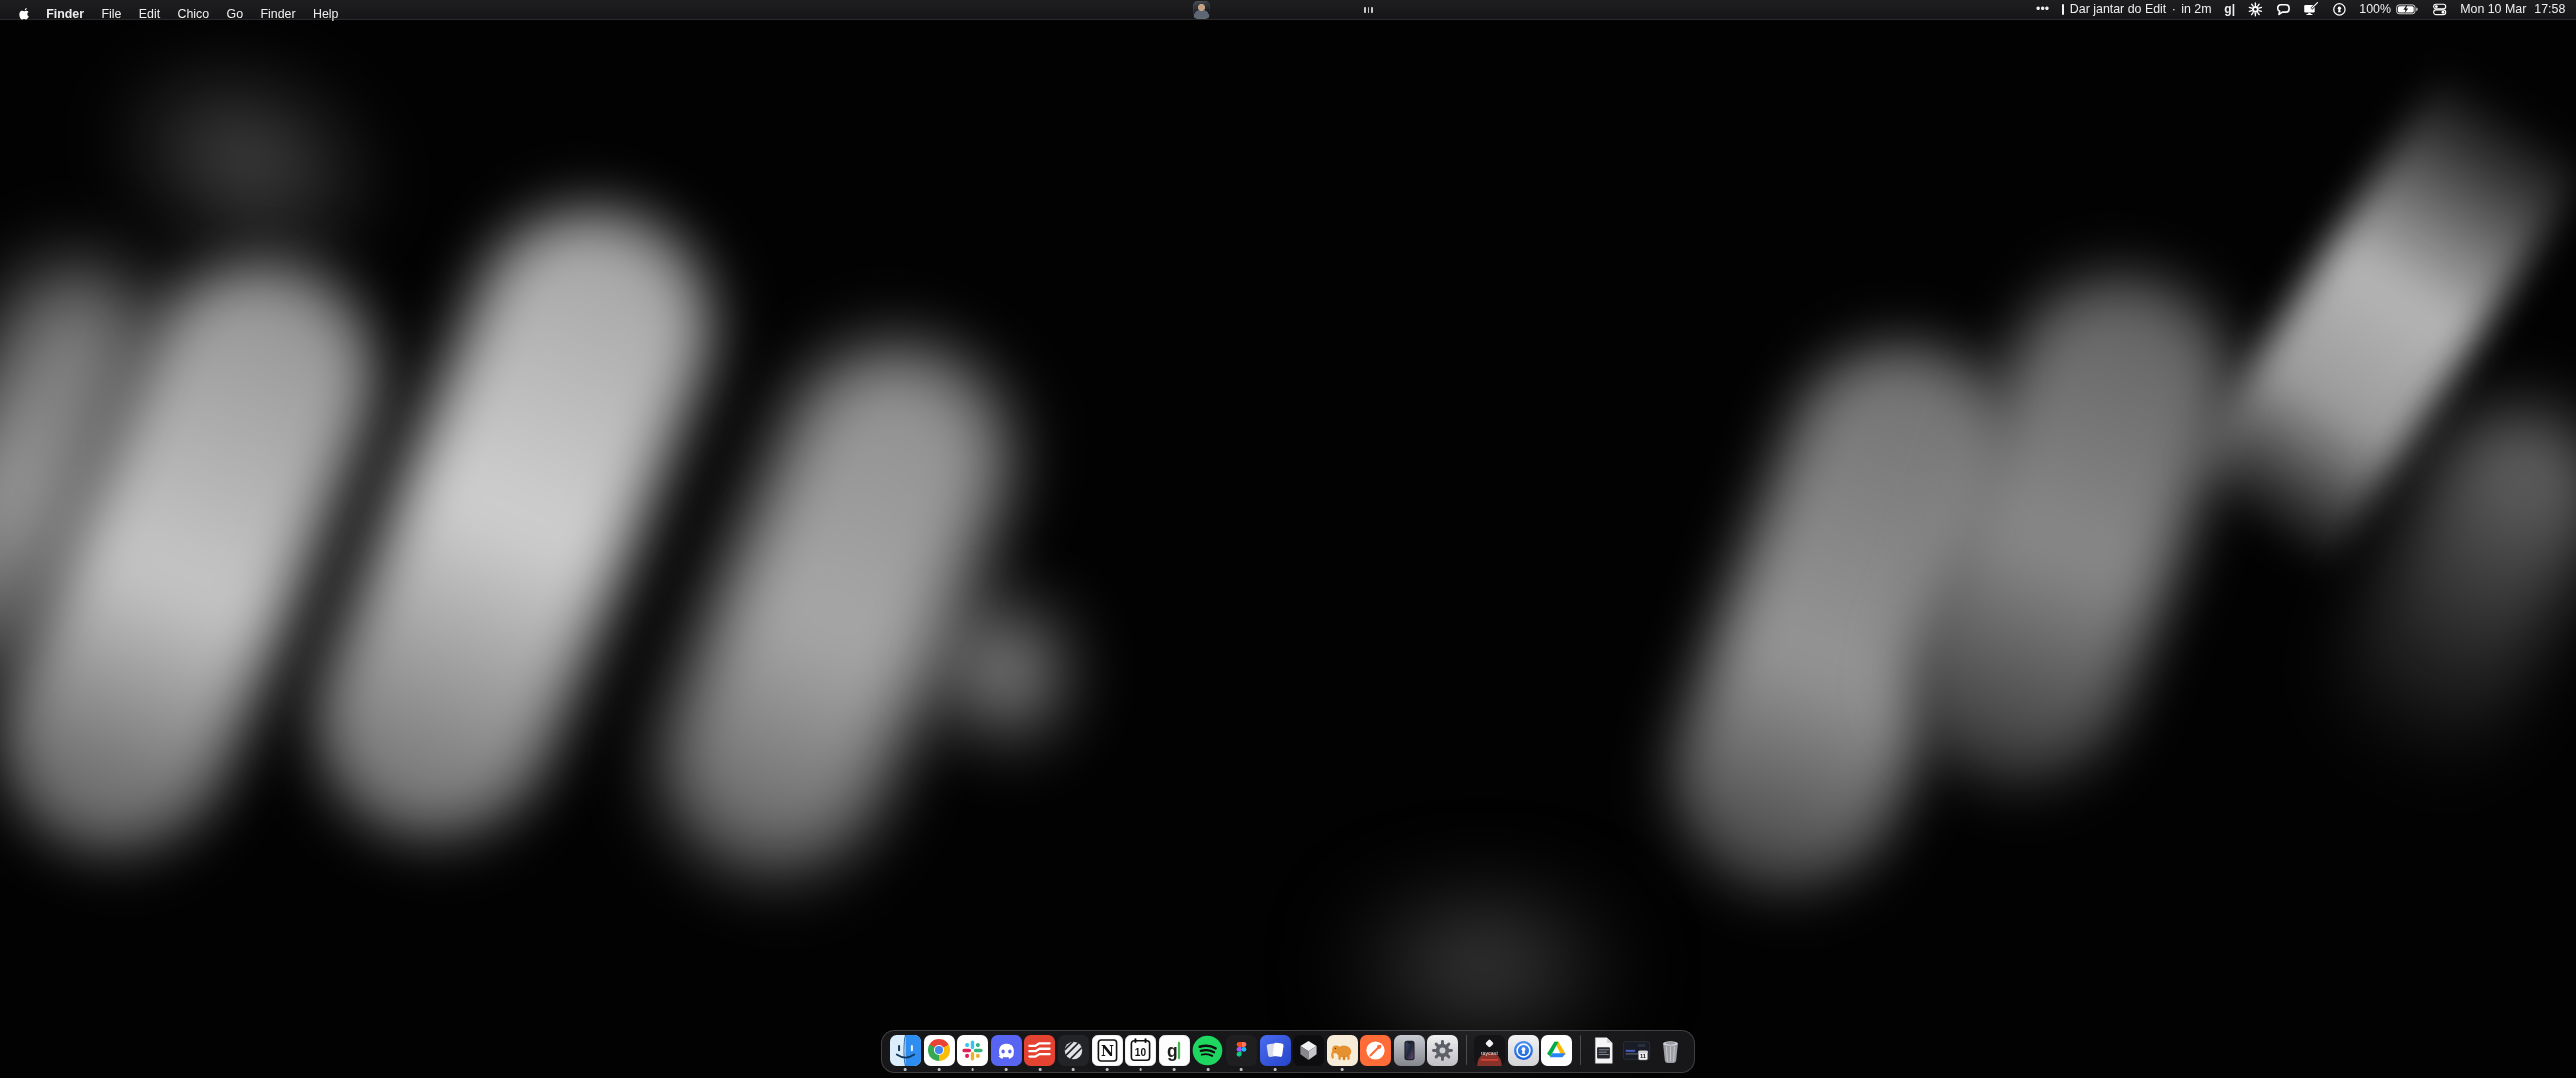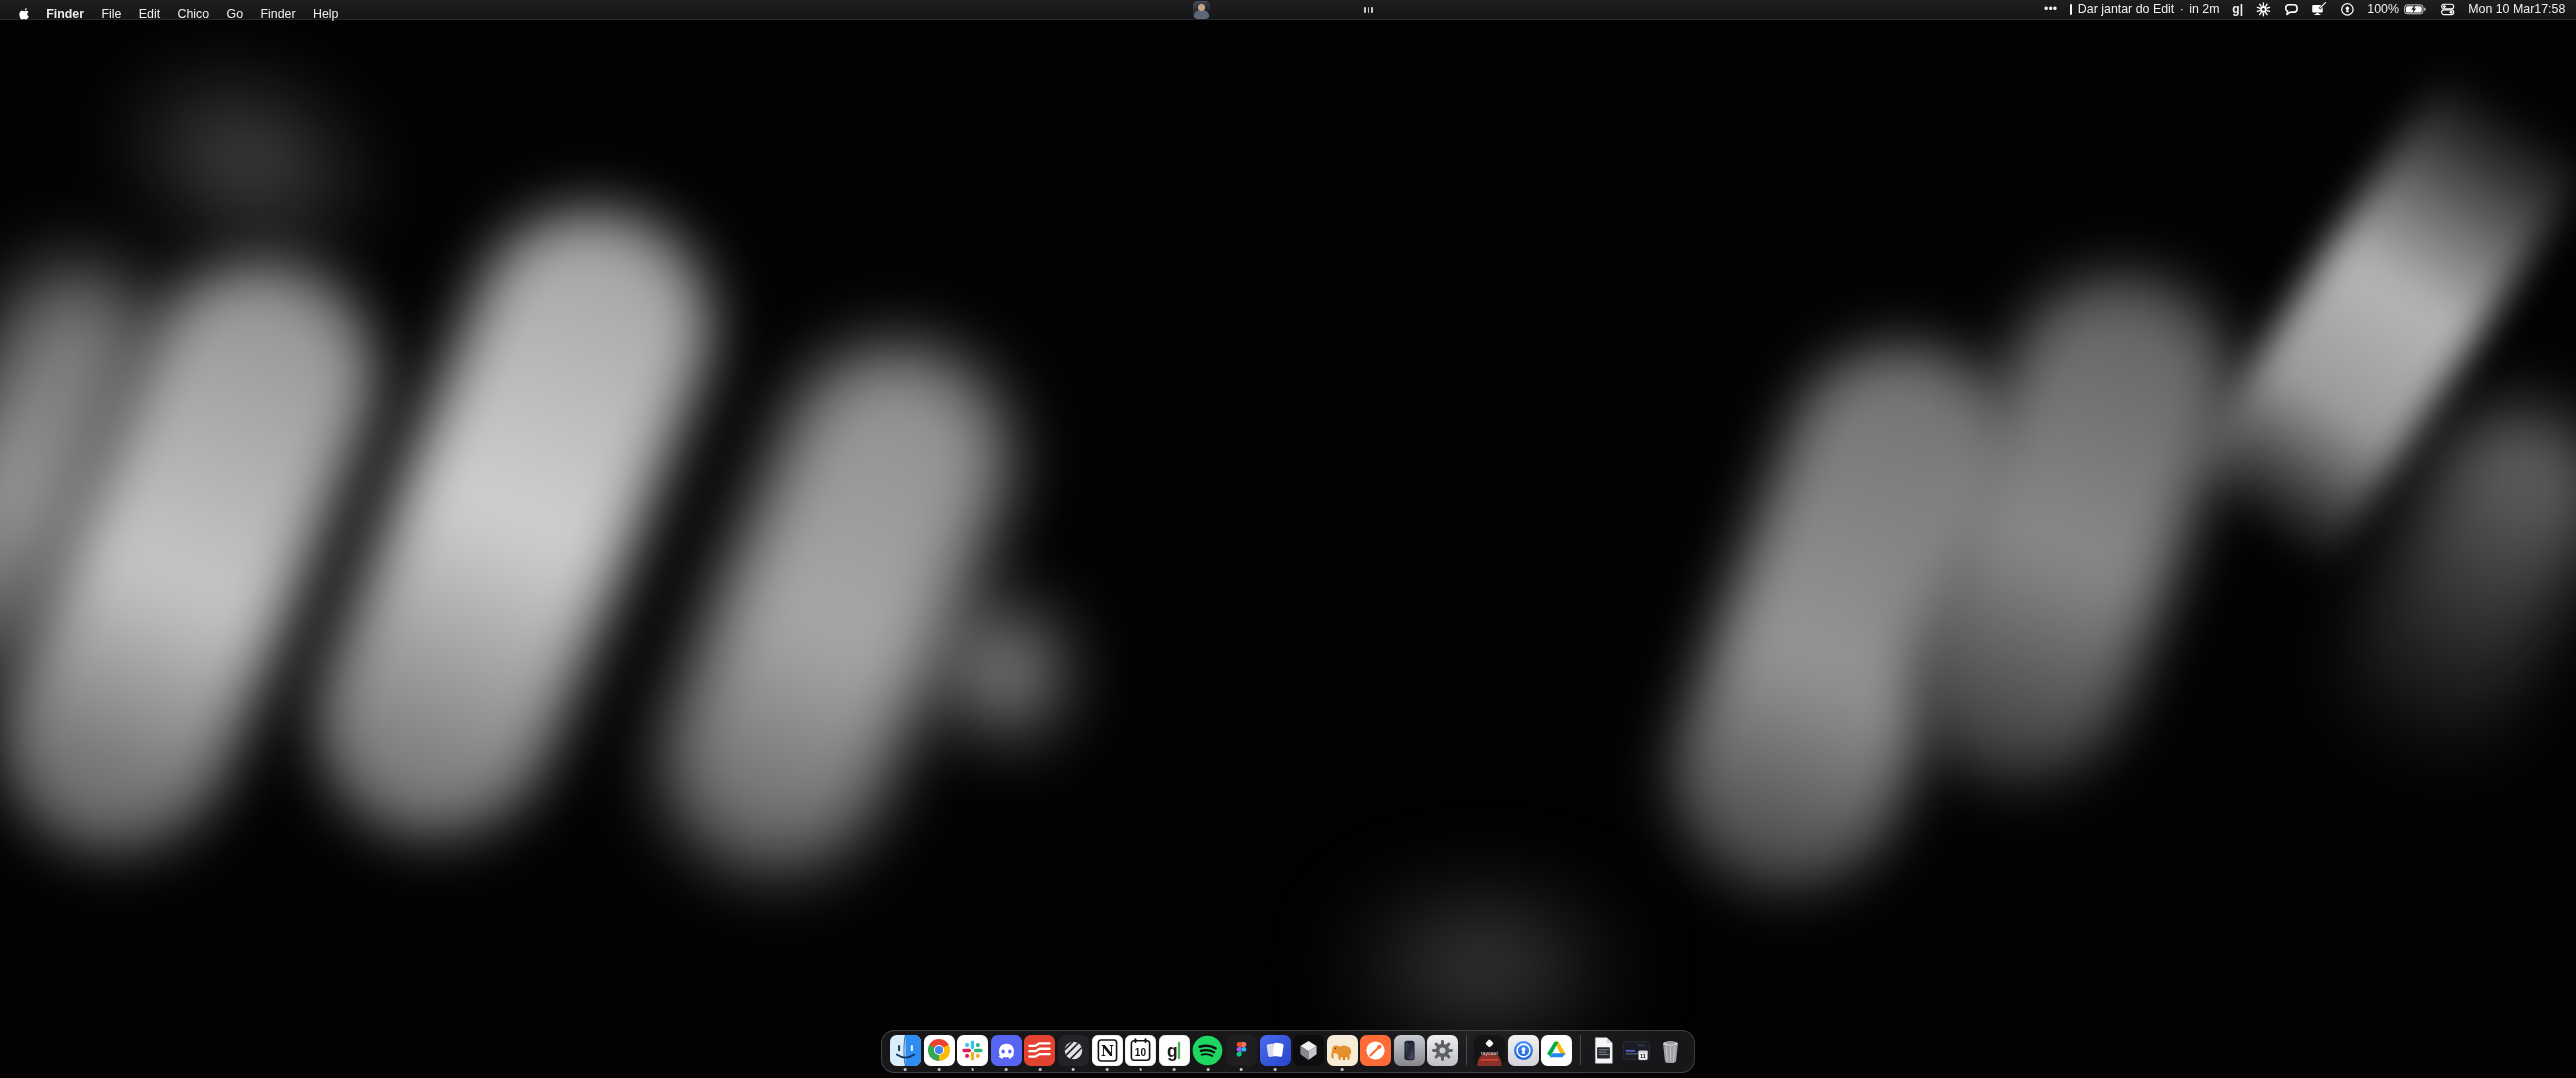--- a/index.html
+++ b/index.html
@@ -49,21 +49,21 @@
             box-shadow:0 0 0 0.3px rgba(255,255,255,0.18) inset; }
   .tribars { display:flex; gap:2px; opacity:0.85; }
   .tribars i { width:1.7px; height:6.7px; background:#e8e8e8; border-radius:0.7px; display:block; }
   .mb-right { margin-left:auto; display:flex; align-items:center; gap:12.7px; }
   .st { display:flex; align-items:center; gap:5.4px; background:none; border:none;
         color:inherit; font:inherit; cursor:default; white-space:nowrap; }
   .ebar { width:2.7px; height:10.7px; border-radius:1.3px; background:#fff; opacity:0.95; display:inline-block; }
   .g-label { font-weight:700; font-size:12px; letter-spacing:0.3px; }
   .svg { display:inline-flex; align-items:center; justify-content:center; }
   .svg svg { display:block; }
-  .clock { display:flex; gap:0; }
+  .clock { display:flex; gap:8px; }
   
   .dock { position:absolute; left:50%; bottom:5.4px; transform:translateX(-50%);
           display:flex; align-items:center; padding:4px 6.7px 6px;
           background:rgba(42,42,46,0.55); border:0.7px solid rgba(140,140,148,0.35);
           border-radius:13.4px; z-index:40; }
   .dock-item { position:relative; width:31px; height:31px; margin:0 1.3px; }
   .dock-item .tileicon, .dock-item svg, .dock-item .chrome-wrap { width:31px; height:31px; }
   .running-dot { position:absolute; left:50%; bottom:-5.4px; transform:translateX(-50%);
                  width:2.7px; height:2.7px; border-radius:50%; background:rgba(225,225,228,0.85); }
   .dock-sep { width:1px; height:29.5px; background:rgba(255,255,255,0.22);

